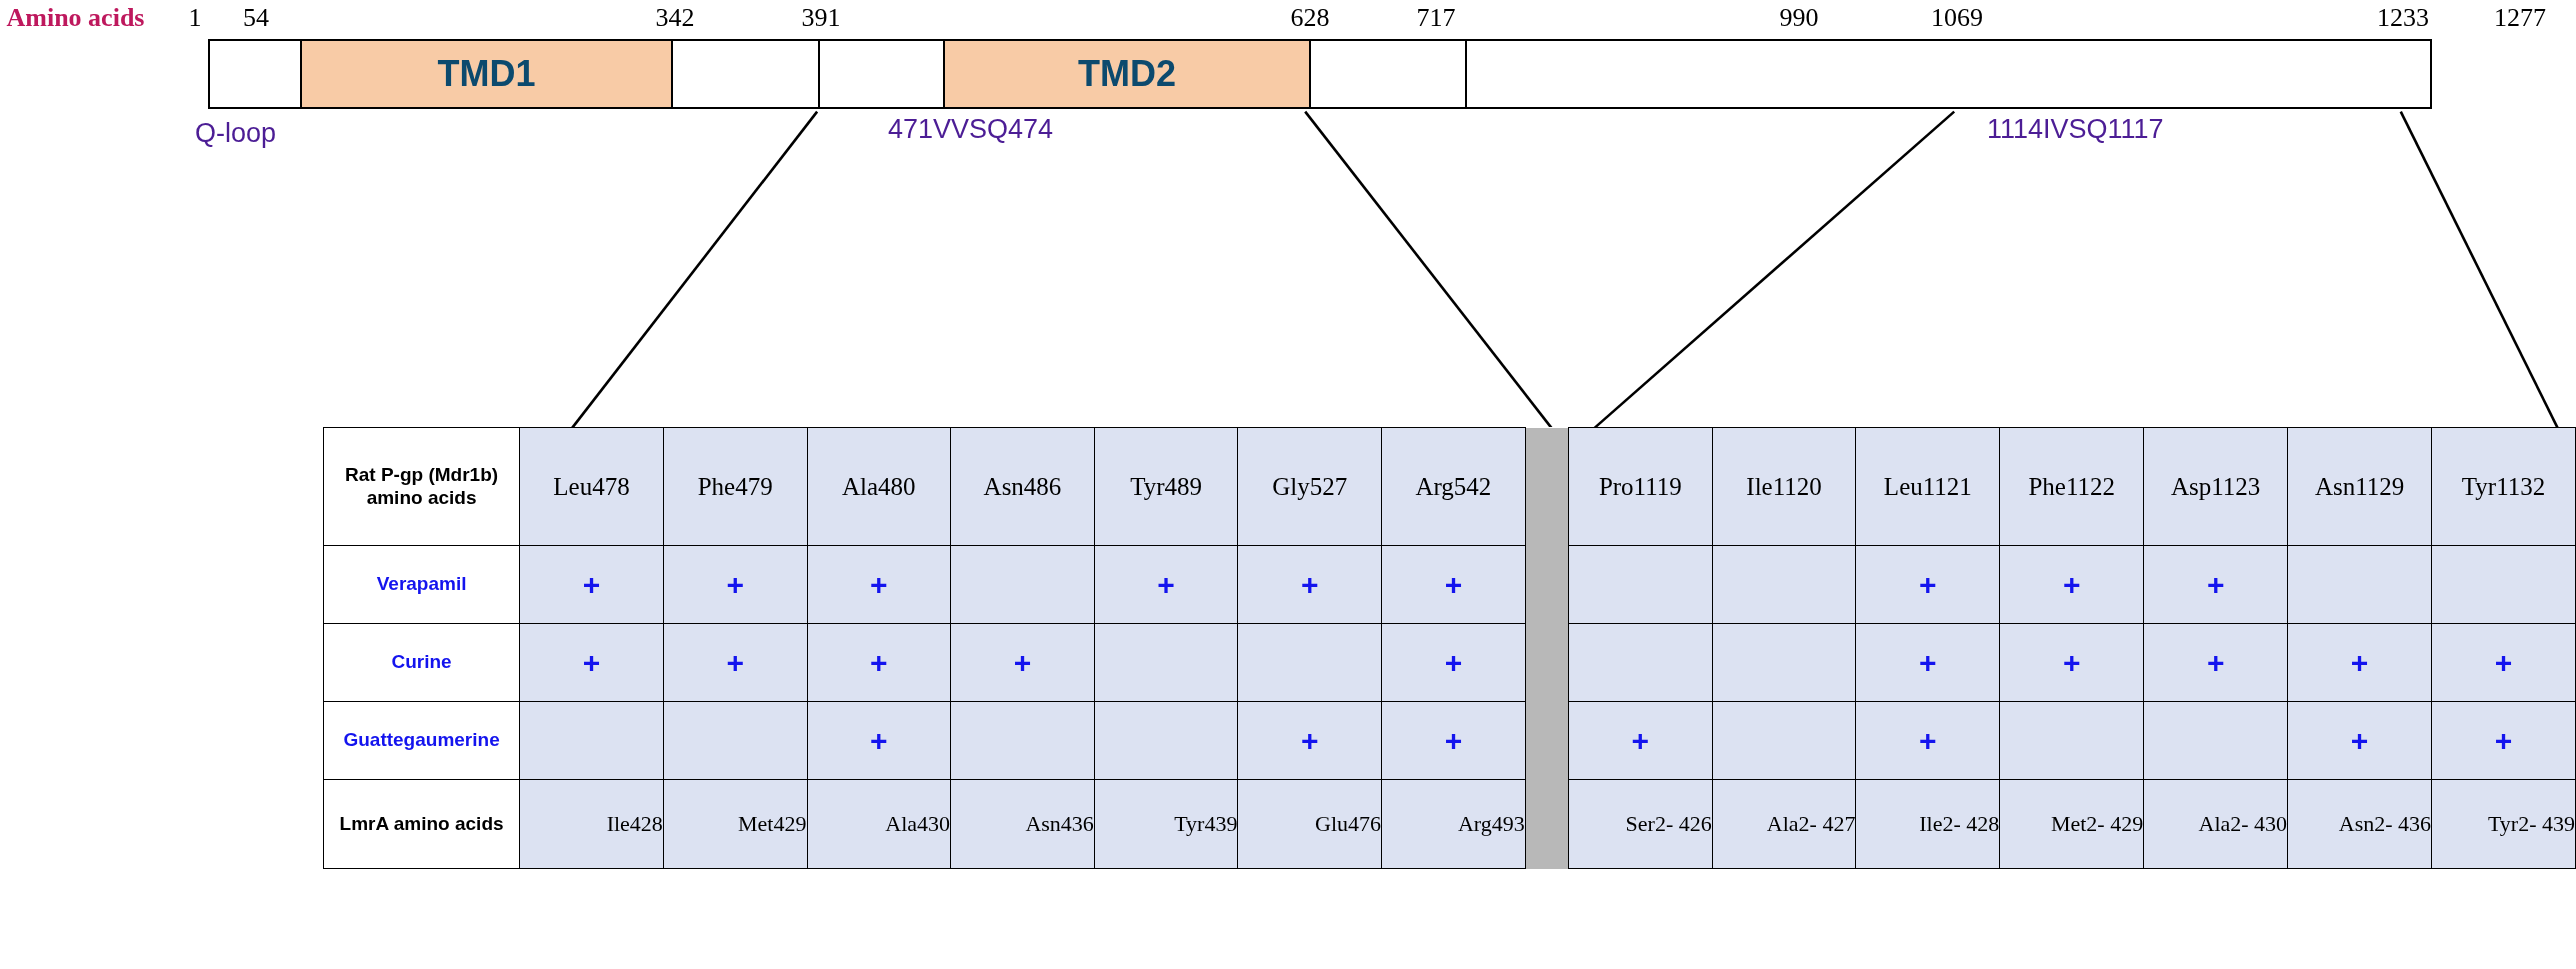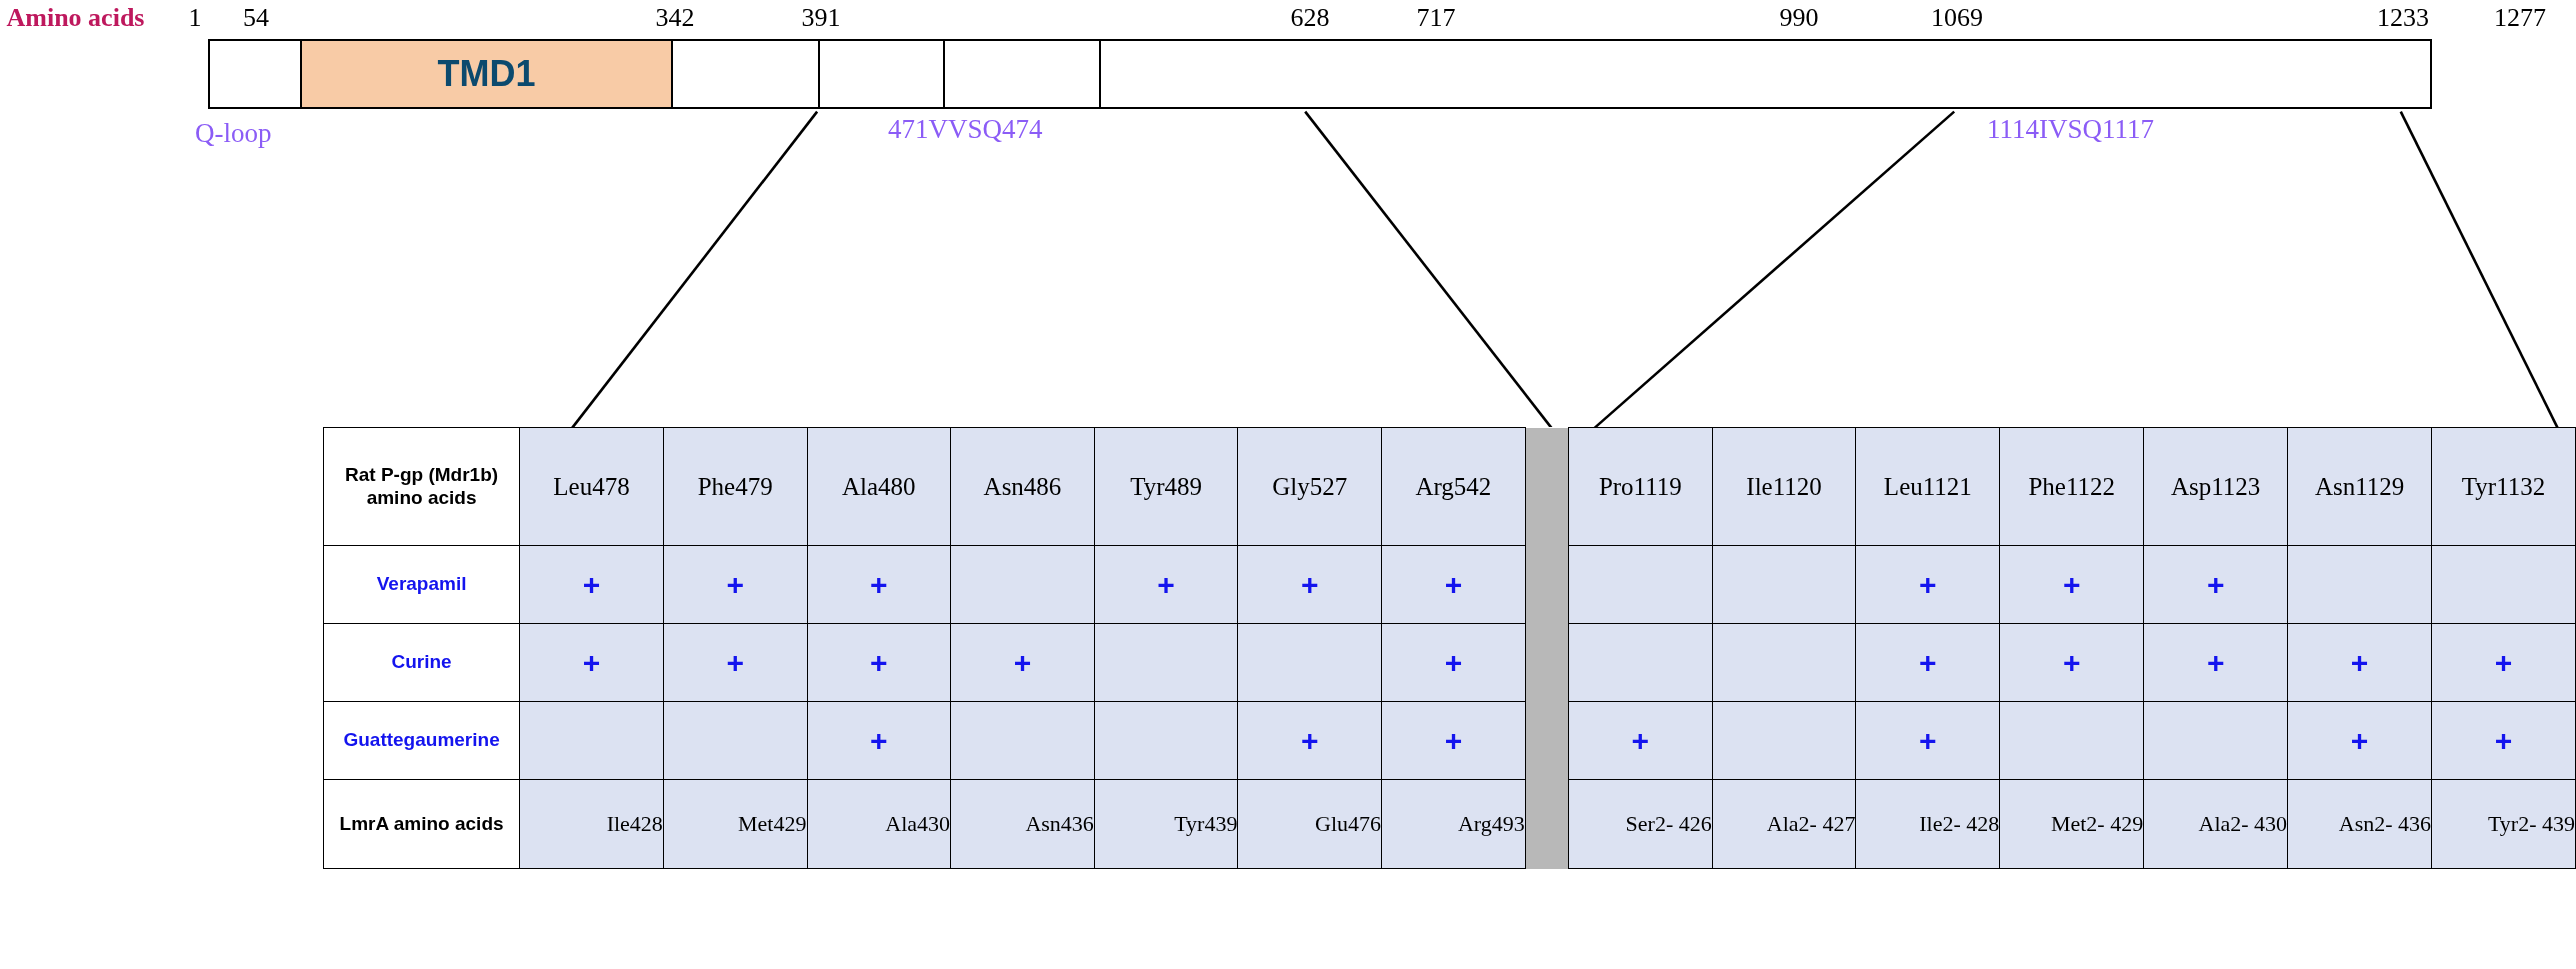--- a/index.html
+++ b/index.html
@@ -62,23 +62,23 @@
     overflow: hidden;
   }
   .seg:last-child { border-right: none; }
   .seg.blank { background: #ffffff; }
   .seg.tmd   { background: #F8CBA6; }
   .seg.nbd   { background: #DCE2F2; }
 
   
   .bar-caption {
     position: absolute;
-    font-family: Liberation Serif, serif;
+    font-family: Liberation Sans, sans-serif;
     font-size: 27px;
-    color: #8b5cf6;
+    color: #4c1d95;
     white-space: nowrap;
   }
   #qloop-caption { left: 195px; top: 118px; }
   #motif1-caption { left: 888px; top: 114px; }
   #motif2-caption { left: 1987px; top: 114px; }
 
   
   #connectors {
     position: absolute;
     left: 0; top: 0;
@@ -152,20 +152,21 @@
       <div class="tick" style="left: 1931px; width: 52px;">1069</div>
       <div class="tick" style="left: 2377px; width: 52px;">1233</div>
       <div class="tick" style="left: 2494px; width: 52px;">1277</div>
     </div>
 
   <div id="domain-bar">
       <div class="seg blank" style="width: 92px; flex: 0 0 92px;"></div>
       <div class="seg tmd" style="width: 371px; flex: 0 0 371px;">TMD1</div>
       <div class="seg blank" style="width: 147px; flex: 0 0 147px;"></div>
       <div class="seg blank" style="width: 125px; flex: 0 0 125px;"></div>
+      <div class="seg tmd" style="width: 366px; flex: 0 0 366px;">TMD2</div>
       <div class="seg blank" style="width: 156px; flex: 0 0 156px;"></div>
       <div class="seg blank" style="width: 29px; flex: 0 0 29px;"></div>
     </div>
 
   <div class="bar-caption" id="qloop-caption">Q-loop</div>
   <div class="bar-caption" id="motif1-caption">471VVSQ474</div>
   <div class="bar-caption" id="motif2-caption">1114IVSQ1117</div>
 
   <svg id="connectors" viewBox="0 0 3967 1493">
     <line x1="1258" y1="172" x2="880" y2="660" stroke="#000" stroke-width="4"></line>

